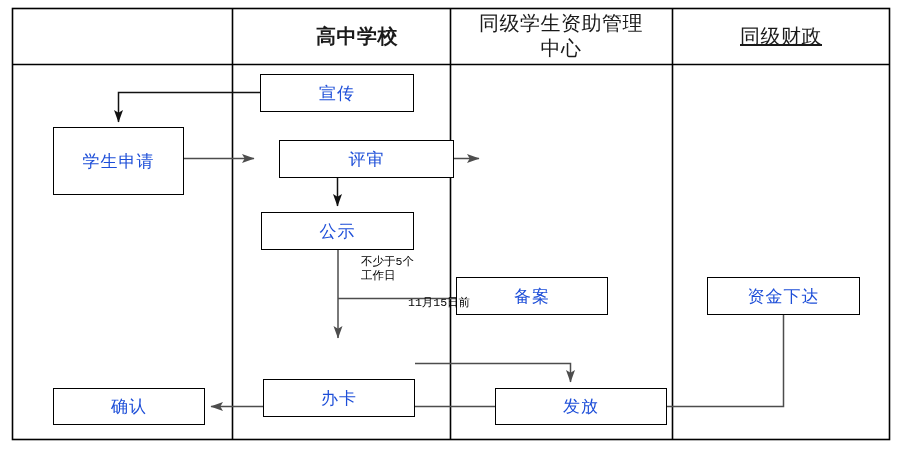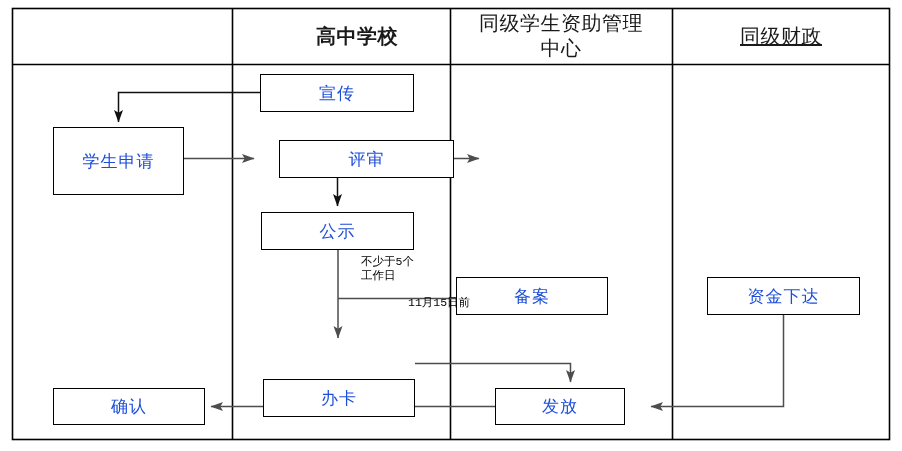--- a/index.html
+++ b/index.html
@@ -136,21 +136,21 @@
   </div>
 
   <div class="node" style="left:707px; top:277px; width:153px; height:38px;">
     <span>资金下达</span>
   </div>
 
   <div class="node" style="left:263px; top:344px; width:152px; height:38px;margin-top:35px;">
     <span>办卡</span>
   </div>
 
-  <div class="node" style="left:495px; top:388px; width:130px; height:37px;">
+  <div class="node" style="left:495px; top:388px; width:172px; height:37px;">
     <span>发放</span>
   </div>
 
   <div class="node" style="left:53px; top:388px; width:152px; height:37px;">
     <span>确认</span>
   </div>
 
   <div class="edge-label" style="left:361px; top:255px;">不少于5个
 工作日</div>
 

